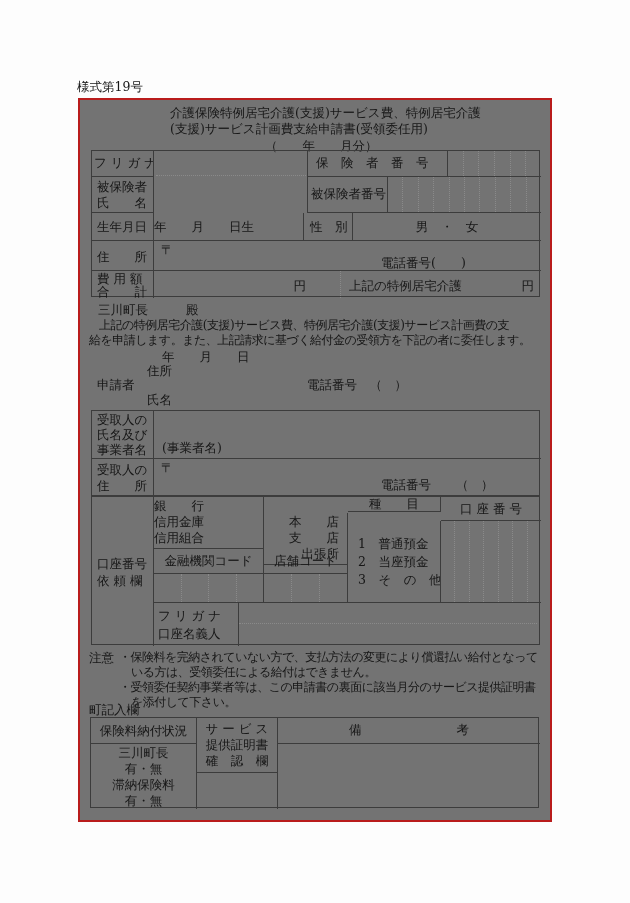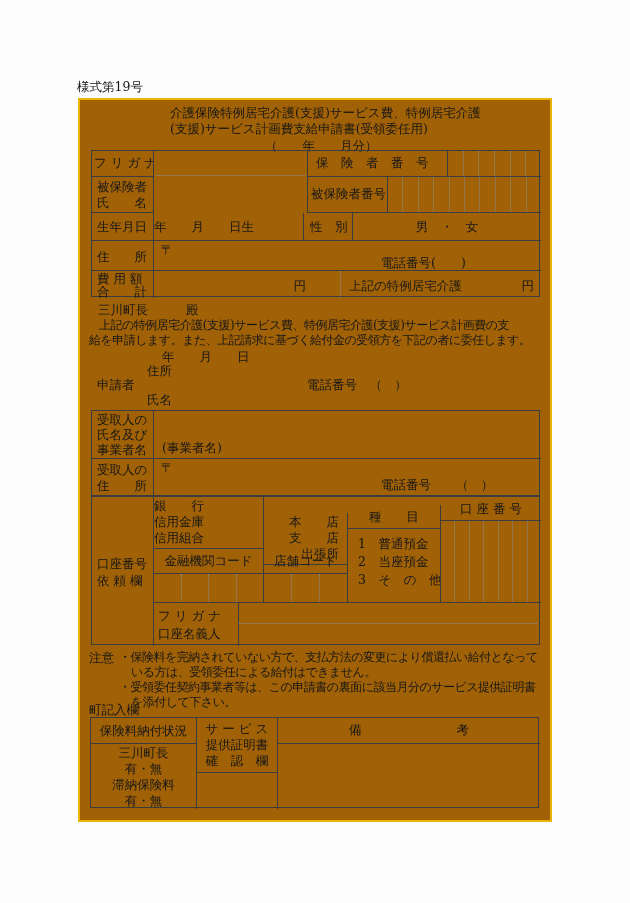--- a/index.html
+++ b/index.html
@@ -1,19 +1,19 @@
 <!DOCTYPE html>
 <html><head>
 <meta charset="utf-8">
 <style>
   *{margin:0;padding:0;box-sizing:border-box}
   html,body{background:#ffffff}
   body{width:630px;height:903px;font-family:"DejaVu Serif","Liberation Serif",serif;color:#161616;}
   .page{position:relative;width:630px;height:903px;background:#fdfdfd;overflow:hidden}
-  .outer{position:absolute;left:78px;top:98px;width:474px;height:724px;border:2px solid #eab308;background:#a16207}
+  .outer{position:absolute;left:78px;top:98px;width:474px;height:724px;border:2px solid #b91c1c;background:#737373}
   .txt{position:absolute;font-size:12.5px;white-space:pre;line-height:1.2}
   .tight{font-size:12px;letter-spacing:-0.5px}
   .tbl{position:absolute;border:1px solid #3c3c3c}
   .cell{position:absolute;font-size:12.5px;white-space:pre;line-height:1.25;overflow:hidden}
   .br{border-right:1px solid #3c3c3c}
   .bb{border-bottom:1px solid #3c3c3c}
   .brd{border-right:1px dotted #8a8a8a}
   .center{display:flex;align-items:center;justify-content:center;text-align:left}
   .vcenter{display:flex;flex-direction:column;justify-content:center}
   .dgroup{display:flex}
@@ -81,21 +81,21 @@
         <span style="position:absolute;left:7px;top:1px">〒</span>
         <span style="position:absolute;left:227px;top:18px">電話番号　　（　）</span>
       </div>
     </div>
 
     <div class="tbl" style="left:11px;top:396px;width:449px;height:149px">
       <div class="cell br vcenter" style="left:0;top:0;width:62px;height:149px;padding-left:5px;line-height:17px"><span>口座番号</span><span>依 頼 欄</span></div>
 
       <div class="cell br bb" style="left:62px;top:0;width:110px;height:52px;padding:1px 10px 0 0;line-height:16px"><span>銀　　行</span><br><span>信用金庫</span><br><span>信用組合</span></div>
       <div class="cell br bb" style="left:172px;top:16px;width:84px;height:52px;padding:1px 8px 0 0;text-align:right;line-height:16px"><span>本　　店</span><br><span>支　　店</span><br><span>出張所</span></div>
-      <div class="cell br bb center" style="left:256px;top:8px;width:93px;height:24px">種　　目</div>
+      <div class="cell br bb center" style="left:256px;top:0;width:93px;height:15px">種　　目</div>
       <div class="cell bb center" style="left:349px;top:0;width:100px;height:24px">口 座 番 号</div>
 
       <div class="cell br bb center" style="left:62px;top:52px;width:110px;height:25px">金融機関コード</div>
       <div class="cell br bb center" style="left:172px;top:52px;width:84px;height:25px">店舗コード</div>
 
       <div class="cell br bb dgroup" style="left:62px;top:77px;width:110px;height:29px"><div></div><div></div><div></div><div></div></div>
       <div class="cell br bb dgroup" style="left:172px;top:77px;width:84px;height:29px"><div></div><div></div><div></div></div>
 
       <div class="cell br bb vcenter" style="left:256px;top:24px;width:93px;height:82px;padding-left:10px;line-height:18px"><span>1　普通預金</span><span>2　当座預金</span><span>3　そ　の　他</span></div>
       <div class="cell bb dgroup" style="left:349px;top:24px;width:100px;height:82px"><div></div><div></div><div></div><div></div><div></div><div></div><div></div></div>

